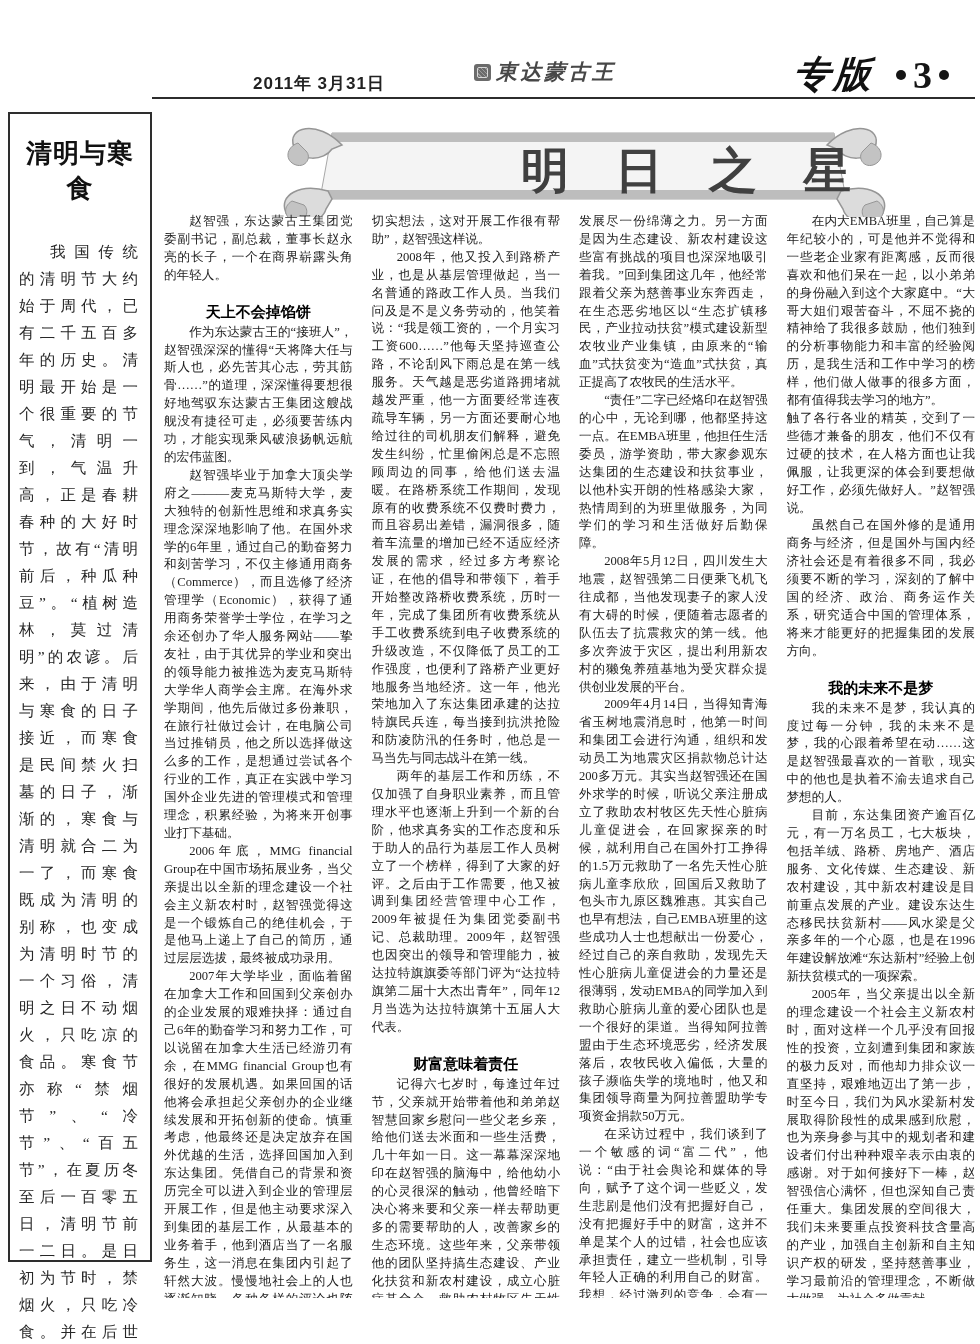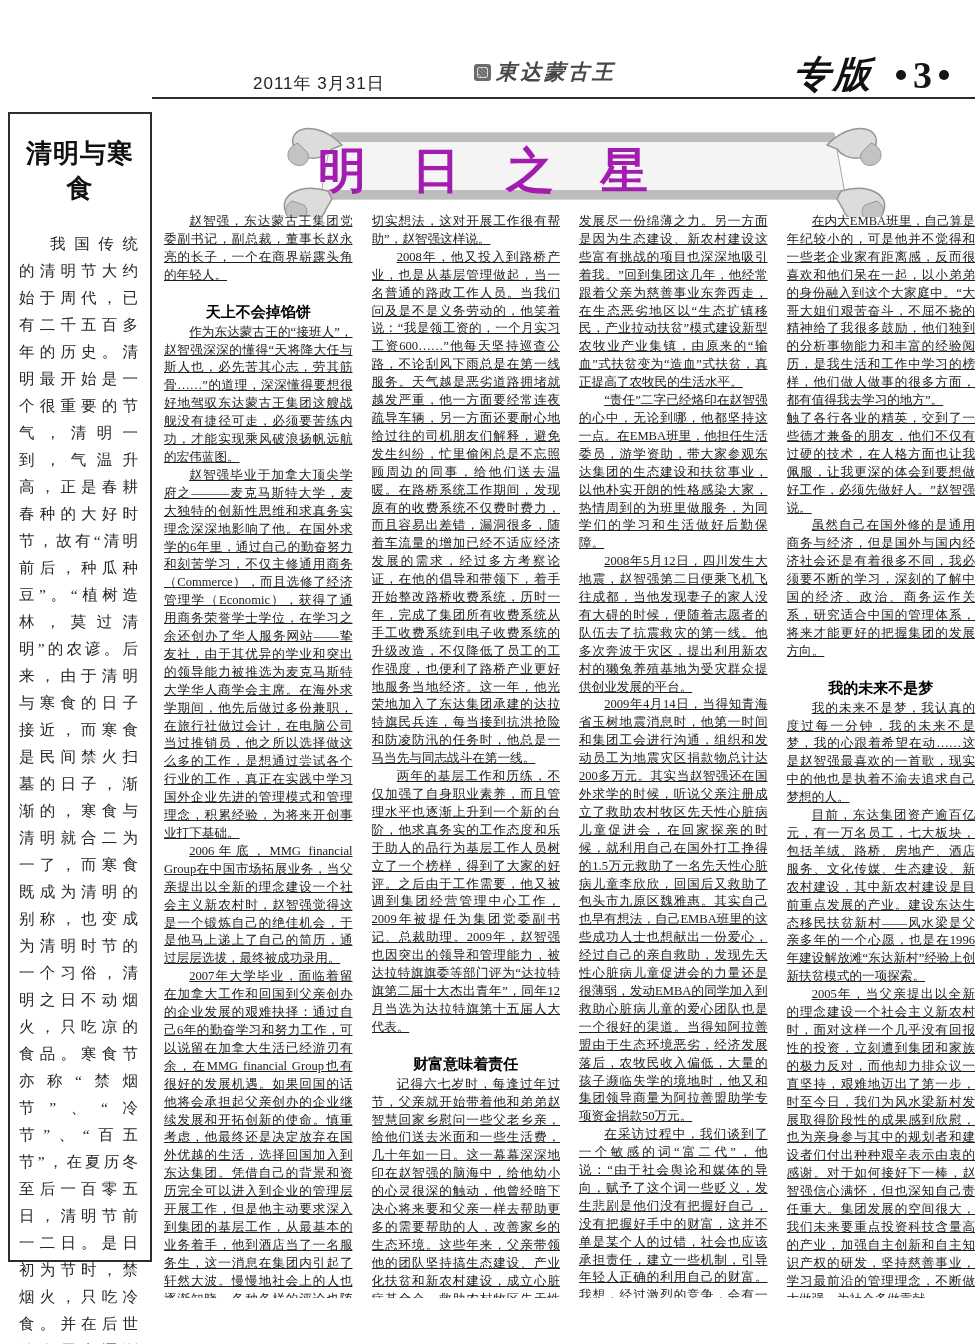--- a/index.html
+++ b/index.html
@@ -1,51 +1,51 @@
 <!DOCTYPE html>
 <html><head>
 <meta charset="utf-8">
 <style>
   html,body{margin:0;padding:0;background:#e8e8e8;}
   .page{position:relative;width:980px;height:1344px;background:#ffffff;margin:0 auto;
         font-family:"Liberation Serif","DejaVu Serif",serif;color:#1b1b1b;overflow:hidden;}
 
   
   .masthead-date{position:absolute;left:253px;top:72px;font-family:"Liberation Sans","DejaVu Sans",sans-serif;
-        font-size:17px;font-weight:400;letter-spacing:1px;color:#222;}
+        font-size:17px;font-weight:700;letter-spacing:1px;color:#222;}
   .masthead-center{position:absolute;left:452px;top:58px;display:flex;align-items:center;gap:5px;padding-left:22px;}
   .seal{width:17px;height:17px;background:#6b6b6b;border-radius:3px;position:relative;flex:0 0 auto;}
   .seal:before{content:"";position:absolute;inset:3px;border:1px solid #d9d9d9;border-radius:2px;
         background:repeating-linear-gradient(45deg,#6b6b6b 0 2px,#9a9a9a 2px 3px);}
   .masthead-word{font-size:21px;font-weight:bold;font-style:italic;letter-spacing:3px;color:#474747;}
   .section-label{position:absolute;left:793px;top:50px;font-size:37px;font-weight:bold;
         font-style:italic;letter-spacing:4px;color:#111;transform:skewX(-4deg);}
   .page-num-wrap{position:absolute;left:896px;top:56px;display:flex;align-items:center;gap:7px;}
   .pn-dot{width:10px;height:10px;border-radius:50%;background:#151515;}
   .pn-number{font-size:38px;font-weight:bold;line-height:1;color:#151515;}
   .header-rule{position:absolute;left:152px;top:97px;width:823px;height:2px;background:#2c2c2c;}
 
   
   .sidebar{position:absolute;left:8px;top:112px;width:144px;height:1150px;border:2px solid #2e2e2e;
         box-sizing:border-box;padding:22px 9px 10px;background:#fff;}
-  .sidebar-title{margin:0 0 24px;font-size:26px;font-weight:bold;letter-spacing:1px;text-align:center;color:#111;}
+  .sidebar-title{margin:0 0 32px;font-size:26px;font-weight:bold;letter-spacing:1px;text-align:center;color:#111;}
   .sb-p{margin:0;font-size:15.5px;line-height:27px;letter-spacing:3px;text-align:justify;
         text-indent:2em;color:#272727;}
 
   
   .banner{position:absolute;left:272px;top:113px;width:625px;height:104px;}
   .banner svg{position:absolute;left:0;top:0;}
-  .banner-title{position:absolute;left:0;top:26px;width:100%;text-align:left;
+  .banner-title{position:absolute;left:0;top:26px;width:100%;text-align:right;
         font-size:48px;font-weight:bold;letter-spacing:46px;padding-left:46px;box-sizing:border-box;
-        color:#a21caf;white-space:nowrap;font-family:Liberation Mono, monospace;}
+        color:#404040;white-space:nowrap;font-family:Liberation Mono, monospace;}
 
   
   .article{position:absolute;left:164px;top:213px;width:811px;height:1085px;display:flex;gap:19px;}
   .col{flex:1 1 0;overflow:hidden;}
-  .col-p{margin:0;font-size:12.6px;line-height:17.9px;text-align:justify;text-indent:2em;color:#1d1d1d;text-decoration:underline;}
+  .col-p{margin:0;font-size:12.6px;line-height:17.9px;text-align:justify;text-indent:2em;color:#1d1d1d;}
   .col-p.noindent{text-indent:0;}
   .col-h{margin:18px 0 2px;font-size:15px;font-weight:bold;text-align:center;color:#000;}
 </style>
 </head>
 <body>
 
 <div class="page">
 
   <div class="masthead-date">2011年 3月31日</div>
 

